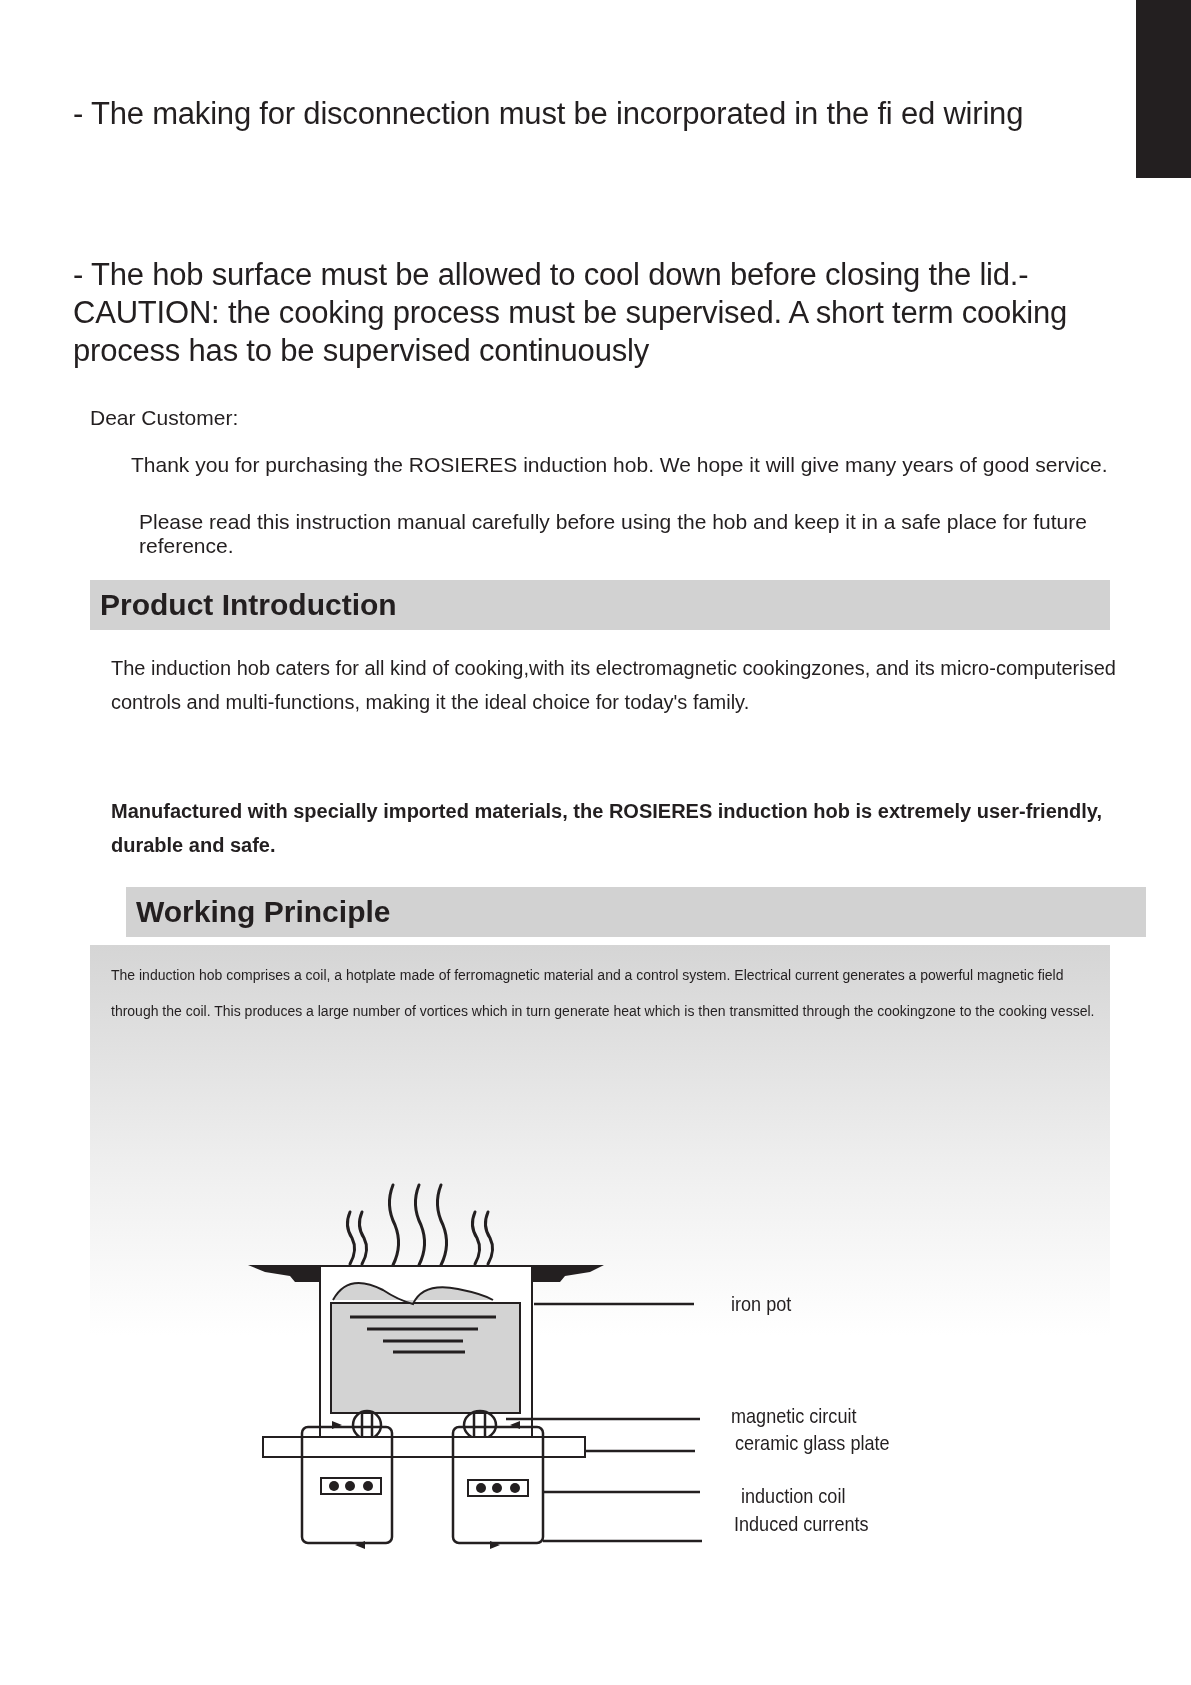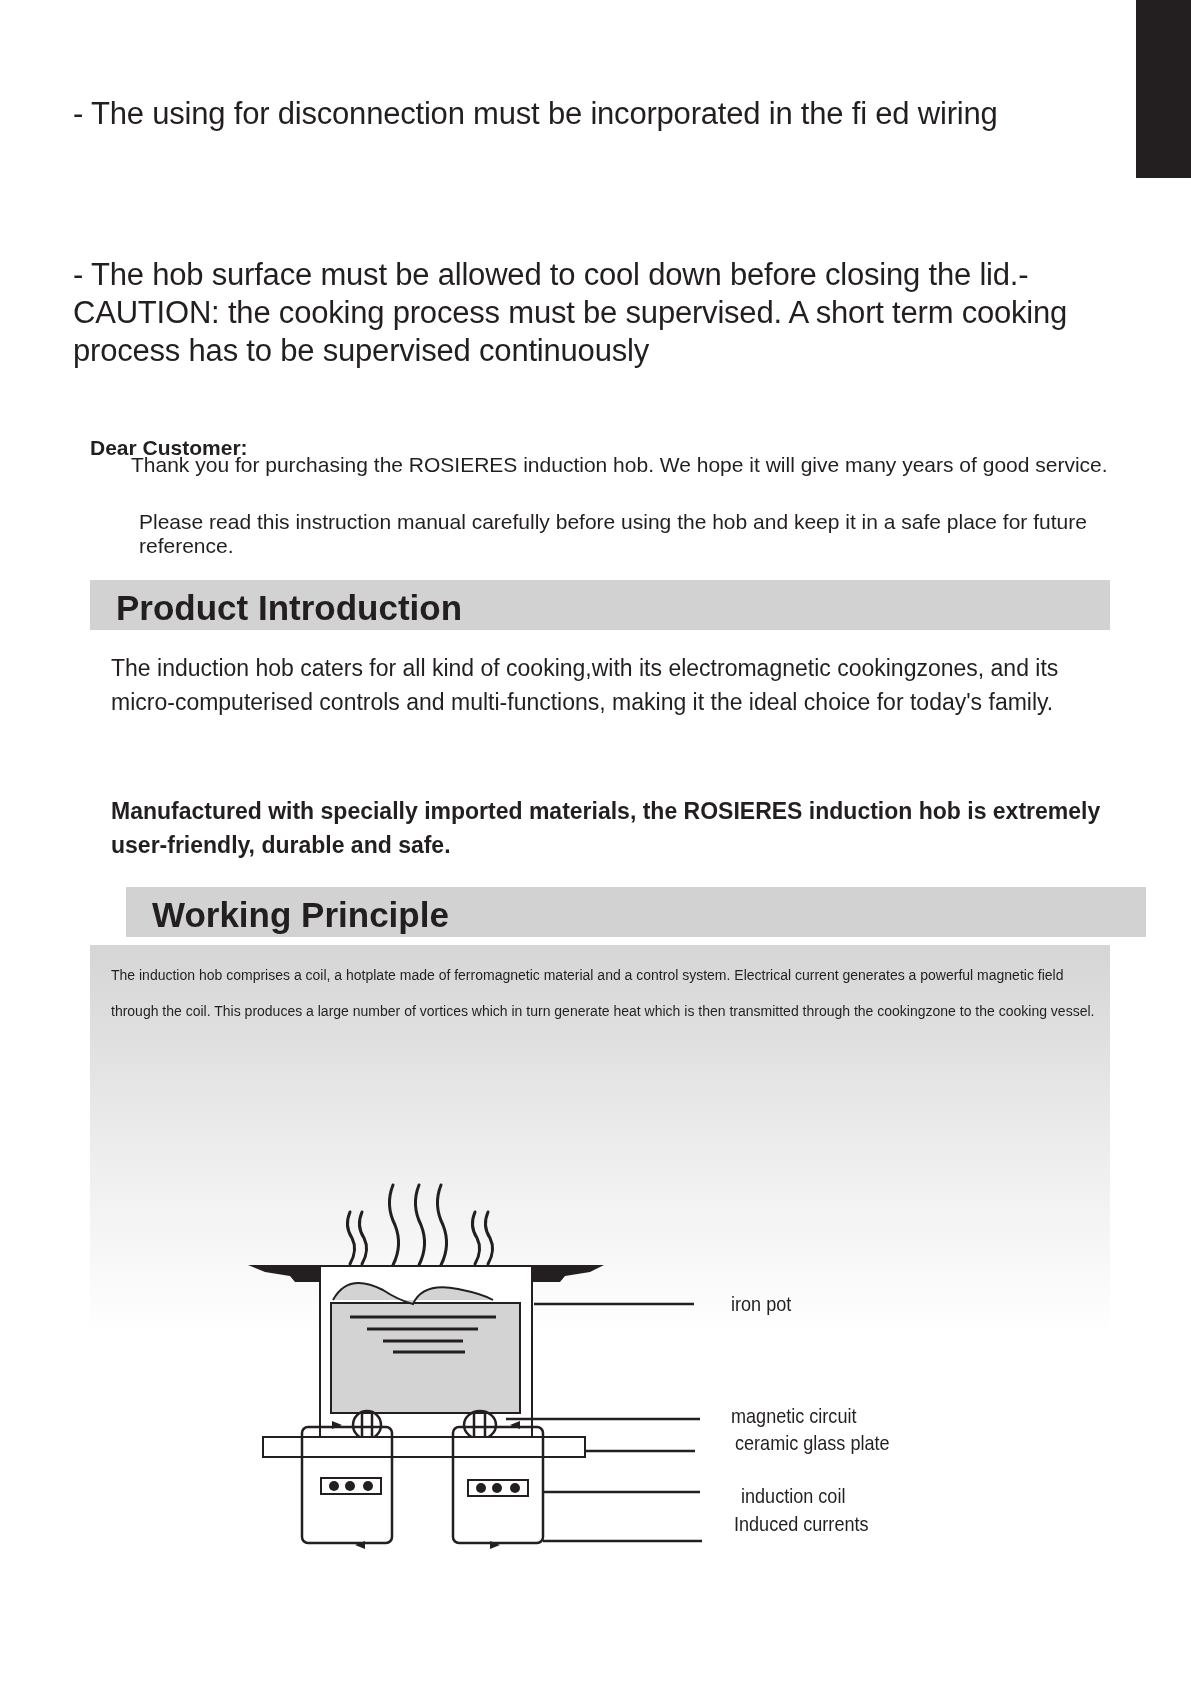--- a/index.html
+++ b/index.html
@@ -2,43 +2,43 @@
 <html><head>
   <meta charset="utf-8">
   <style>
     html, body { margin: 0; padding: 0; background: #ffffff; }
     body { width: 1191px; height: 1685px; position: relative; overflow: hidden;
            font-family: "Liberation Sans", sans-serif; color: #231f20; }
     .tab { position: absolute; left: 1136px; top: 0; width: 55px; height: 178px; background: #231f20; }
     .big { position: absolute; left: 73px; font-size: 31px; line-height: 38px; letter-spacing: -0.2px; }
     #warn1 { top: 95px; white-space: nowrap; }
     #warn2 { top: 256px; width: 1060px; }
-    .dear { position: absolute; left: 90px; top: 436px; font-size: 21px; font-weight: bold; }
+    .dear { position: absolute; left: 90px; top: 406px; font-size: 21px; font-weight: normal; }
     .p { position: absolute; left: 131px; width: 1000px; font-size: 21px; line-height: 24px; }
     #thank { top: 453px; }
     #please { top: 510px; margin-left: 8px; }
     .hdr { position: absolute; left: 90px; width: 1020px; height: 50px; background: #d2d2d2; }
-    .hdr span { position: absolute; left: 26px; top: 8px; font-size: 35px; font-weight: bold; }
+    .hdr span { position: absolute; left: 10px; top: 8px; font-size: 30px; font-weight: bold; }
     #hdr1 { top: 580px; }
     #hdr2 { top: 887px; margin-left: 36px; }
-    .intro { position: absolute; left: 111px; width: 1010px; font-size: 23px; line-height: 34px; }
+    .intro { position: absolute; left: 111px; width: 1010px; font-size: 20px; line-height: 34px; }
     #intro1 { top: 651px; }
     #intro2 { top: 794px; font-weight: bold; }
     .wpbox { position: absolute; left: 90px; top: 945px; width: 1020px; height: 390px;
              background: linear-gradient(#d5d5d5 0%, #eeeeee 55%, #ffffff 100%); }
     .wptext { position: absolute; left: 21px; top: 12px; width: 990px; font-size: 14px; line-height: 36px; }
     svg.diagram { position: absolute; left: 0; top: 0; }
     .lbl { position: absolute; font-size: 21px; transform: scaleX(0.86); transform-origin: left; }
   </style>
 </head>
 <body>
 
 <div class="tab"></div>
 
-<div id="warn1" class="big">- The using for disconnection must be incorporated in the fi  ed wiring</div>
+<div id="warn1" class="big">- The making for disconnection must be incorporated in the fi  ed wiring</div>
 <div id="warn2" class="big">- The hob surface must be allowed to cool down before closing the lid.- CAUTION: the cooking process must be supervised. A short term cooking process has to be supervised continuously</div>
 
 <div class="dear">Dear Customer:</div>
 <div id="thank" class="p">Thank you for purchasing the ROSIERES induction hob. We hope it will give many years of good service.</div>
 <div id="please" class="p">Please read this instruction manual carefully before using the hob and keep it in a safe place for future reference.</div>
 
 <div id="hdr1" class="hdr">
   <span>Product Introduction</span>
 </div>
 <div id="intro1" class="intro">The induction hob caters for all kind of cooking,with its electromagnetic cookingzones, and its micro-computerised controls and multi-functions, making it the ideal choice for today's family.</div>

